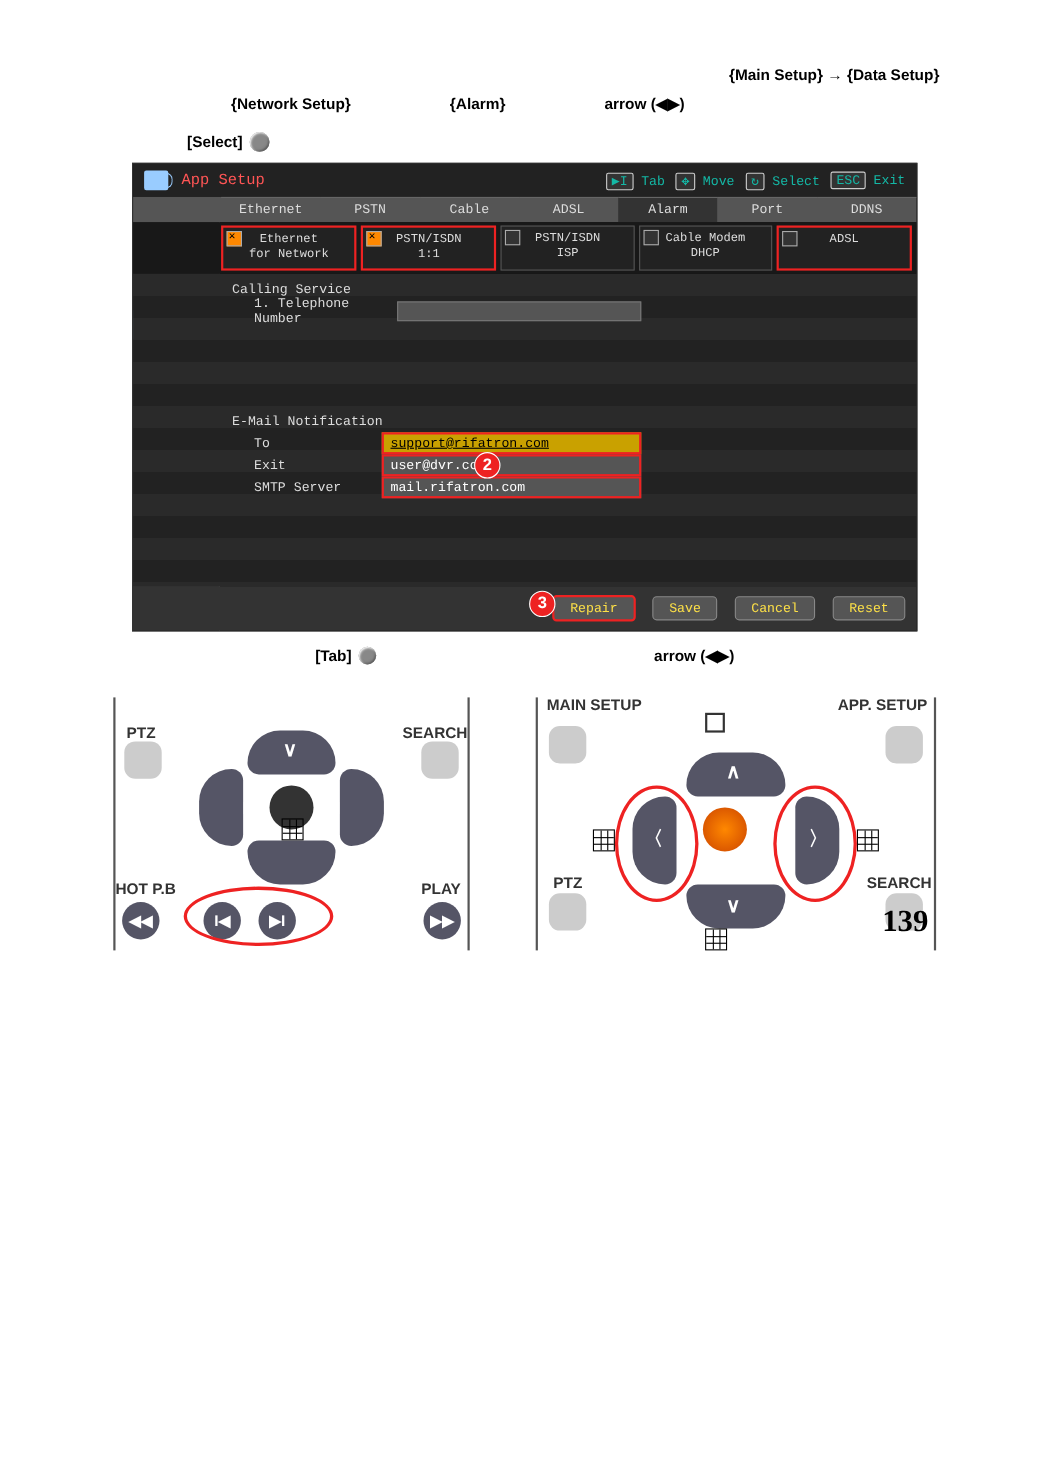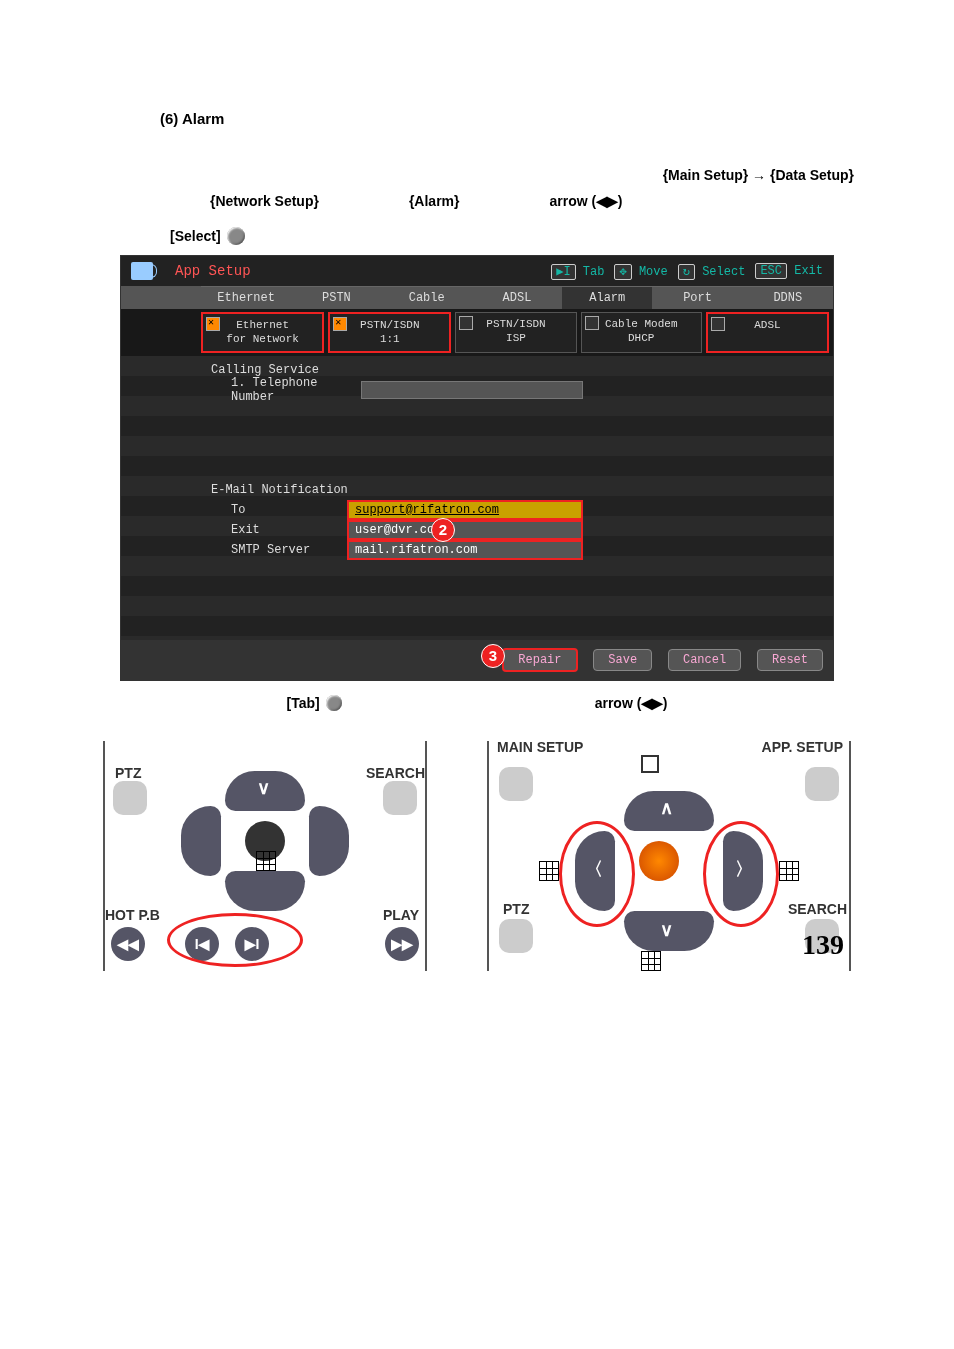--- a/index.html
+++ b/index.html
@@ -63,21 +63,21 @@
   }
   .ss-title {
     background: #222;
     display: flex;
     align-items: center;
     justify-content: space-between;
     padding: 6px 10px;
     font-size: 14px;
   }
   .ss-title-left {
-    display:flex;align-items:center;gap:22px;
+    display:flex;align-items:center;gap:12px;
   }
   .ss-logo {
     display:inline-block;width:22px;height:18px;background:#9cf;border-radius:2px;
     position:relative;
   }
   .ss-logo::after{content:"";position:absolute;right:-4px;top:2px;width:6px;height:12px;border:1px solid #9cf;border-left:none;border-radius:0 6px 6px 0;}
   .ss-appname { color:#f55; font-family:"Courier New",monospace; }
   .ss-hints { display:flex; gap:10px; font-size:12px; color:#14b8a6; }
   .hint-box { border:1px solid #ccc; padding:0 4px; border-radius:2px; background:#333;}
 
@@ -158,21 +158,21 @@
   .field-highlight{background:#c9a100;color:#000;border:2px solid #e22;text-decoration:underline;}
   .field-redborder{border:2px solid #e22;}
 
   .ss-footer{
     background:#333;
     padding:8px 10px;
     text-align:right;
     position:relative;
   }
   .btn{
-    display:inline-block;background:#555;color:#f9a8d4;border:1px solid #888;border-radius:4px;
+    display:inline-block;background:#555;color:#fde047;border:1px solid #888;border-radius:4px;
     padding:3px 14px;font-size:12px;margin-left:8px;font-family:"Courier New",monospace;
   }
   .btn.red{border:2px solid #e22;}
 
   
   .below-labels{
     display:flex;justify-content:space-around;
     margin:14px 60px 30px 60px;font-weight:bold;
   }
   .below-labels span{display:flex;align-items:flex-start;gap:6px;}
@@ -228,21 +228,20 @@
   .page-num{
     position:absolute;right:110px;bottom:30px;font-family:"Times New Roman",serif;
     font-size:28px;font-weight:bold;
   }
 </style>
 </head>
 <body>
 
 <div class="page">
 
-  <div class="heading6">(6) Alarm</div>
 
   <div class="nav-path">{Main Setup} → {Data Setup}</div>
   <div class="nav-row2">
     <span>{Network Setup}</span>
     <span>{Alarm}</span>
     <span>arrow (◀▶)</span>
   </div>
   <div class="nav-row3">
     <span>[Select]</span>
     <span class="circle-icon"></span>

